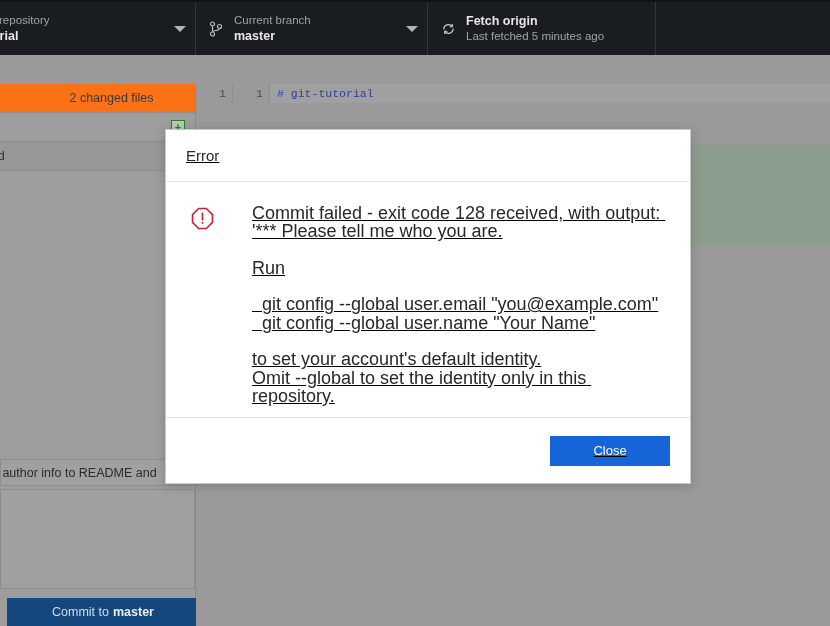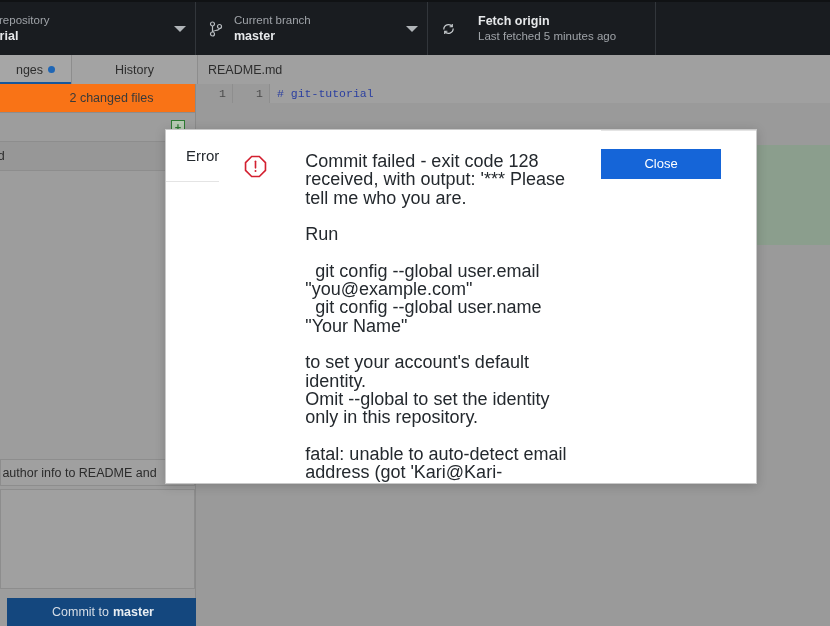--- a/index.html
+++ b/index.html
@@ -27,21 +27,21 @@
   .tb-cell {
     position: relative;
     height: 53px;
     display: flex;
     align-items: center;
     padding: 0 10px;
     border-right: 1px solid #32363b;
   }
   .tb-repo   { width: 196px; padding-left: 0; }
   .tb-branch { width: 232px; }
-  .tb-fetch  { width: 228px; gap: 12px; }
+  .tb-fetch  { width: 228px; }
   .tb-rest   { flex: 1; border-right: none; }
 
   .tb-icon {
     width: 20px; min-width: 20px;
     display: flex; align-items: center; justify-content: center;
     margin-right: 8px;
     color: #b8bcc0;
   }
   .tb-text { display: flex; flex-direction: column; justify-content: center; overflow: hidden; }
   .tb-label {
@@ -217,25 +217,25 @@
   }
 
   
   .overlay {
     position: absolute; inset: 0;
     background: rgba(255,255,255,0.0);
   }
   .dialog {
     position: absolute;
     left: 165px; top: 129px;
-    width: 592px; height: 355px;
+    width: 526px; height: 355px;
     background: #ffffff;
     border: 1px solid #c9c9c9;
     box-shadow: 0 2px 10px rgba(0,0,0,0.18);
-    display: flex; flex-direction: row;
+    display: flex; flex-direction: column; text-decoration: underline;
   }
   .dlg-header {
     height: 52px;
     display: flex; align-items: center;
     padding-left: 20px;
     border-bottom: 1px solid #e4e4e4;
   }
   .dlg-title {
     font-size: 15px; color: #24292e;
   }
@@ -253,21 +253,21 @@
     font-size: 18px;
     color: #24292e;
     line-height: 18.3px;
     padding-left: 29px;
     white-space: pre-wrap;
   }
   .dlg-footer {
     height: 66px;
     border-top: 1px solid #e4e4e4;
     display: flex; align-items: center; justify-content: flex-end;
-    padding-right: 35px;
+    padding-right: 20px;
   }
   .close-btn {
     width: 120px; height: 30px;
     background: #1565d8;
     color: #ffffff;
     font-size: 13px;
     border: none;
     font-family: "Liberation Sans", sans-serif;
   }
 </style>
@@ -314,32 +314,20 @@
       </div>
       <div class="tb-text">
         <div class="tb-value">Fetch origin</div>
         <div class="tb-sub">Last fetched 5 minutes ago</div>
       </div>
     </div>
 
     <div class="tb-cell tb-rest"></div>
   </div>
 
-  <div class="tabstrip">
-    <div class="tab tab-changes">
-      <span>nges</span>
-      <span class="dot"></span>
-    </div>
-    <div class="tab tab-history">
-      <span>History</span>
-    </div>
-    <div class="tab tab-file">
-      <span>README.md</span>
-    </div>
-  </div>
 
   <div class="leftpane">
     <div class="changed-header">2 changed files</div>
 
     <div class="file-row">
 
       <span class="file-badge">+</span>
     </div>
 
     <div class="file-row selected">

